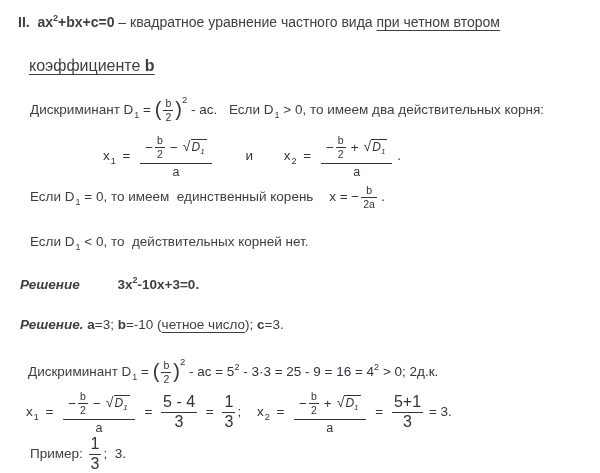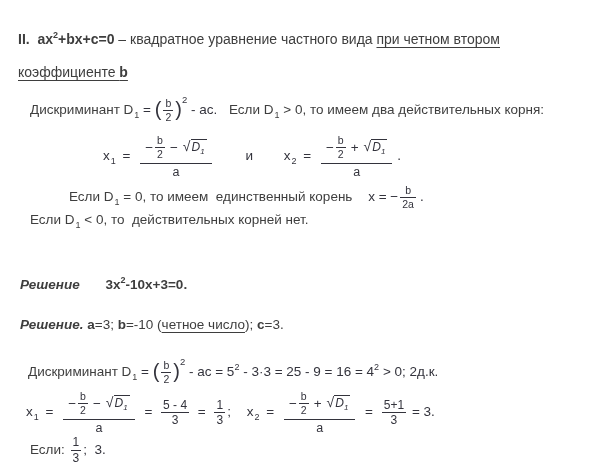--- a/index.html
+++ b/index.html
@@ -13,71 +13,71 @@
   .b{font-weight:700;}
   .i{font-style:italic;}
   .u{text-decoration:underline;text-underline-offset:3px;}
   .sub{font-size:9px;vertical-align:-4px;margin-left:1px;}
   .sup{font-size:9px;vertical-align:6px;}
   .sup-hi{font-size:9.5px;vertical-align:11px;}
   .bigp{font-size:20px;font-weight:400;vertical-align:middle;position:relative;top:-1px;}
   .frac{display:inline-block;text-align:center;vertical-align:middle;font-size:10.5px;line-height:1.05;margin:0 2px;}
   .frac .ft{display:block;padding:0 2px 1px;}
   .frac .fb{display:block;border-top:1px solid currentColor;padding:1px 2px 0;}
-  .frac.mid{font-size:12px;}
+  .frac.mid{font-size:16px;}
   .bigfrac{display:inline-block;text-align:center;vertical-align:middle;line-height:1;margin:0 3px;}
   .bigfrac .num{display:block;border-bottom:1.2px solid currentColor;padding:0 5px 3px;}
   .bigfrac .num > *{vertical-align:middle;}
   .bigfrac .den{display:block;padding-top:2px;font-size:12.5px;}
   .sqrt{display:inline-block;white-space:nowrap;font-size:12px;margin-left:2px;font-style:italic;}
   .sqrt .rsign{font-size:14px;}
   .sqrt .rad{border-top:1.2px solid currentColor;padding:0 2px 0 1px;}
   .sqrt .sub{font-size:8px;vertical-align:-3px;margin-left:0;}
   .mo{margin:0 3px;}
   .gap8{margin-left:8px;}
   .gap12{margin-left:12px;}
-  .gap22{margin-left:22px;}
+  .gap22{margin-left:34px;}
   .and{margin:0 27px;}
   .tight{margin-left:2px;}
 </style>
 </head>
 <body>
 
-<div class="blk" style="left:18px;top:30px;font-size:14px;">
+<div class="blk" style="left:18px;top:13px;font-size:14px;">
   <span class="b">II.&nbsp;</span>
   <span class="b">ax</span><span class="sup b">2</span><span class="b">+bx+c=0</span><span> – </span><span>квадратное уравнение частного вида </span><span class="u">при четном втором</span>
 </div>
 
-<div class="blk" style="left:18px;top:56px;font-size:14px;margin-top:8px;">
+<div class="blk" style="left:29px;top:56px;font-size:16px;">
   <span class="u"><span>коэффициенте </span><span class="b">b</span></span>
 </div>
 
 <div class="blk" style="left:30px;top:94px;">
   <span>Дискриминант D</span><span class="sub">1</span><span class="math"> = </span><span class="math"><span class="bigp">(</span><span class="frac"><span class="ft">b</span><span class="fb">2</span></span><span class="bigp">)</span><span class="sup-hi">2</span></span><span class="math"> - ac.</span>
   <span class="gap8">Если D</span><span class="sub">1</span><span> &gt; 0, то имеем два действительных корня:</span>
 </div>
 
 <div class="blk math" style="left:103px;top:135px;">
   <span>x</span><span class="sub">1</span>
   <span class="mo">=</span>
   <span class="bigfrac"><span class="num"><span>−</span><span class="frac"><span class="ft">b</span><span class="fb">2</span></span><span class="mo">−</span><span class="sqrt"><span class="rsign">√</span><span class="rad"><span>D</span><span class="sub">1</span></span></span></span><span class="den">a</span></span>
   <span class="and">и</span>
   <span>x</span><span class="sub">2</span>
   <span class="mo">=</span>
   <span class="bigfrac"><span class="num"><span>−</span><span class="frac"><span class="ft">b</span><span class="fb">2</span></span><span class="mo">+</span><span class="sqrt"><span class="rsign">√</span><span class="rad"><span>D</span><span class="sub">1</span></span></span></span><span class="den">a</span></span><span class="tight">.</span>
 </div>
 
-<div class="blk" style="left:30px;top:185px;margin-left:39px;">
+<div class="blk" style="left:30px;top:185px;">
   <span>Если D</span><span class="sub">1</span><span> = 0, то имеем&nbsp; единственный корень</span>
   <span class="math gap12">x</span>
   <span class="math">=</span>
   <span class="math">−</span><span class="frac math"><span class="ft">b</span><span class="fb">2a</span></span><span class="math tight">.</span>
 </div>
 
-<div class="blk" style="left:30px;top:212px;">
+<div class="blk" style="left:30px;top:234px;">
   <span>Если D</span><span class="sub">1</span><span> &lt; 0, то&nbsp; действительных корней нет.</span>
 </div>
 
 <div class="blk" style="left:20px;top:275px;">
   <span class="b i">Решение</span>
   <span class="b gap22">3x</span><span class="sup b">2</span><span class="b">-10x+3=0.</span>
 </div>
 
 <div class="blk" style="left:20px;top:317px;">
   <span class="b i">Решение.</span>
@@ -98,15 +98,15 @@
   <span class="frac mid"><span class="ft">1</span><span class="fb">3</span></span><span>;</span>
   <span class="gap12">x</span><span class="sub">2</span>
   <span class="mo">=</span>
   <span class="bigfrac"><span class="num"><span>−</span><span class="frac"><span class="ft">b</span><span class="fb">2</span></span><span class="mo">+</span><span class="sqrt"><span class="rsign">√</span><span class="rad"><span>D</span><span class="sub">1</span></span></span></span><span class="den">a</span></span>
   <span class="mo">=</span>
   <span class="frac mid"><span class="ft">5+1</span><span class="fb">3</span></span>
   <span>= 3.</span>
 </div>
 
 <div class="blk" style="left:30px;top:436px;">
-  <span>Если:</span>
+  <span>Пример:</span>
   <span class="frac mid math"><span class="ft">1</span><span class="fb">3</span></span><span class="math">;&nbsp; 3.</span>
 </div>
 
 </body></html>

